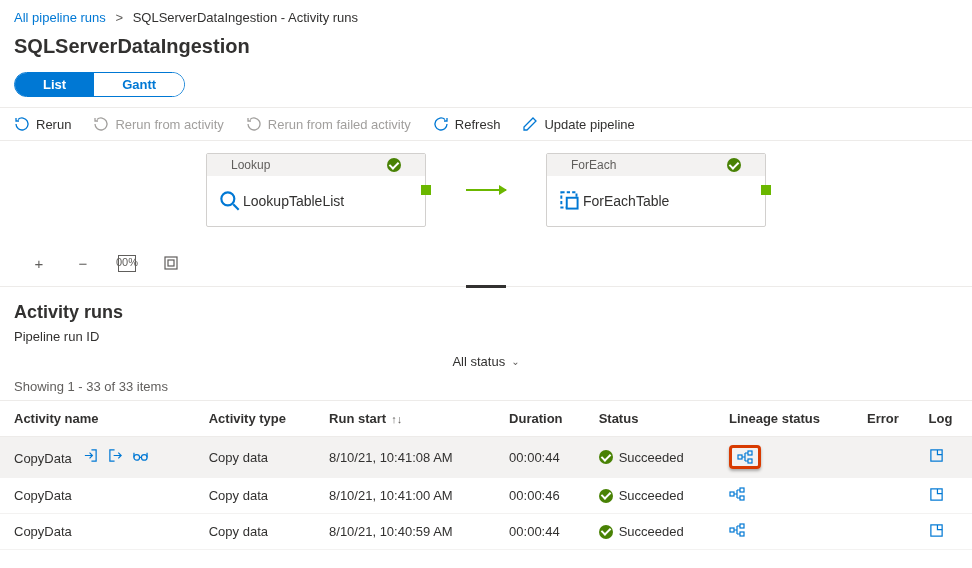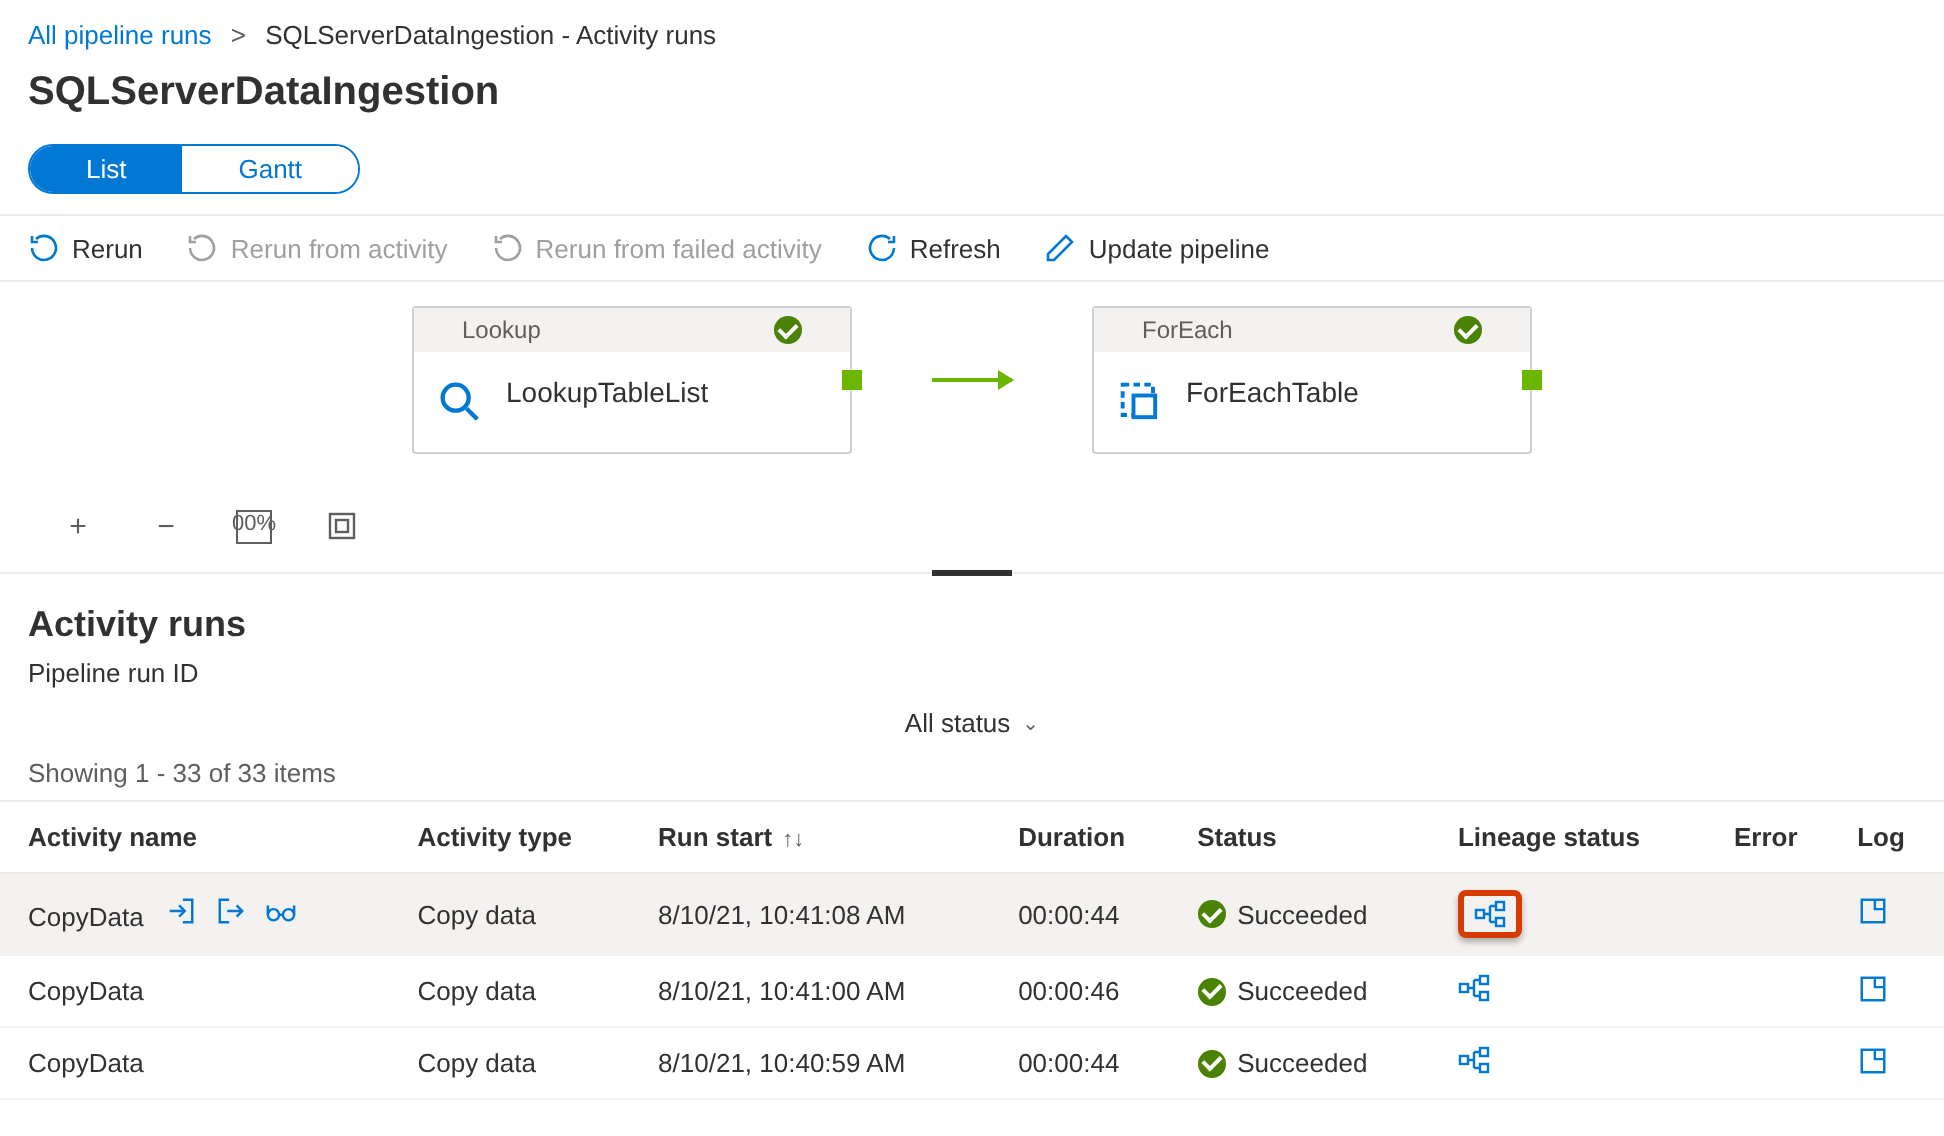--- a/index.html
+++ b/index.html
@@ -30,20 +30,21 @@
     margin: 0 14px 10px;
     overflow: hidden;
   }
   .view-toggle button {
     border: none;
     background: #fff;
     color: #0078d4;
     padding: 4px 28px;
     font-size: 13px;
     cursor: pointer;
+    font-weight: bold;
   }
   .view-toggle button.active {
     background: #0078d4;
     color: #fff;
   }
   .toolbar {
     display: flex;
     align-items: center;
     gap: 22px;
     padding: 8px 14px;
@@ -77,22 +78,21 @@
   .activity-box .hdr {
     display: flex;
     justify-content: space-between;
     background: #f3f2f1;
     padding: 4px 24px;
     font-size: 12px;
     color: #605e5c;
   }
   .activity-box .body {
     display: flex;
-    align-items: flex-start;
-    gap: 10px;
+    align-items: center;
     padding: 12px 10px;
     font-size: 14px;
   }
   .activity-box .body svg { width: 26px; height: 26px; }
   .conn-handle-r {
     position: absolute;
     right: -6px;
     top: 50%;
     width: 10px;
     height: 10px;

